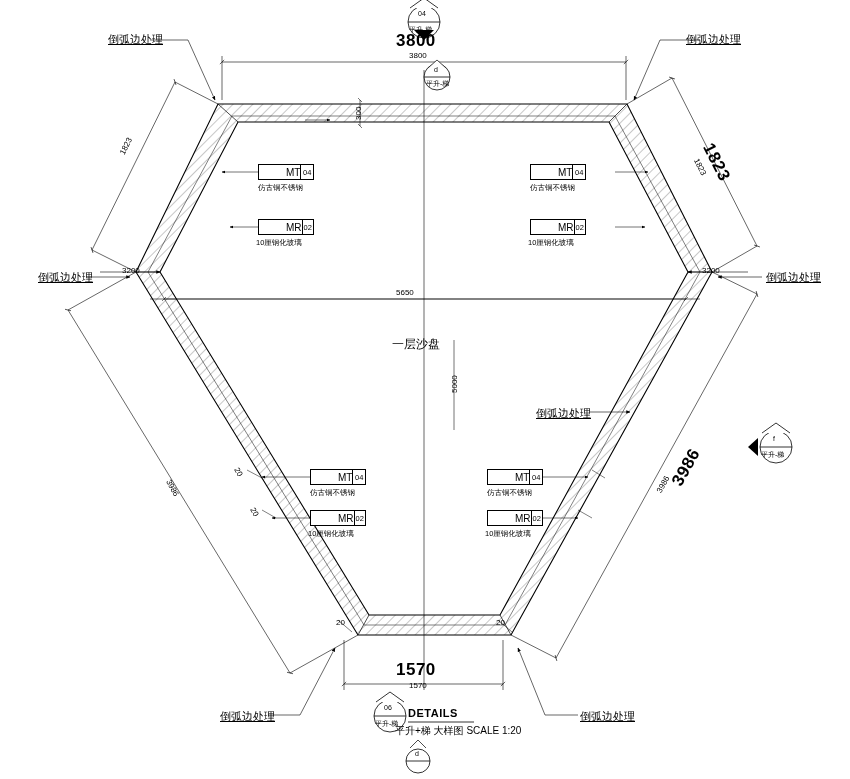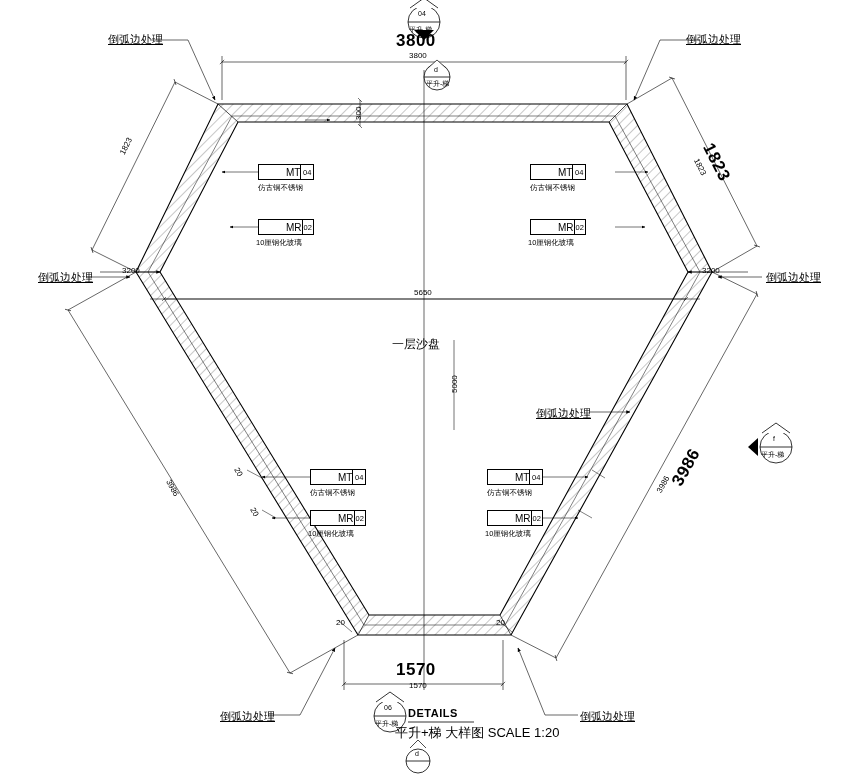--- a/index.html
+++ b/index.html
@@ -43,21 +43,21 @@
   }
   .center-note {
     font-size: 12px;
   }
   .detail-title {
     font-size: 11px;
     font-weight: bold;
     letter-spacing: 0.5px;
   }
   .detail-sub {
-    font-size: 13px;
+    font-size: 10px;
   }
   .bubble-top { font-size: 7px; }
   .matbox {
     position: absolute;
     border: 0.8px solid #000;
     box-sizing: border-box;
     background: #fff;
     display: flex;
   }
   .matbox .c1 {
@@ -263,21 +263,21 @@
   <div class="lbl dim-small" style="left:118px; top:152px; transform:rotate(-63deg); transform-origin:left top;">1823</div>
 
   <div class="lbl dim-big" style="left:668px; top:480px; transform:rotate(-61deg); transform-origin:left top;">3986</div>
   <div class="lbl dim-small" style="left:655px; top:490px; transform:rotate(-61deg); transform-origin:left top;">3986</div>
 
   <div class="lbl dim-small" style="left:172px; top:478px; transform:rotate(61deg); transform-origin:left top;">3986</div>
 
   <div class="lbl dim-small" style="left:122px; top:266px;">3200</div>
   <div class="lbl dim-small" style="left:702px; top:266px;">3200</div>
 
-  <div class="lbl dim-small" style="left:414px; top:288px;">5650</div>
+  <div class="lbl dim-small" style="left:396px; top:288px;">5650</div>
   <div class="lbl dim-small" style="left:450px; top:393px; transform:rotate(-90deg); transform-origin:left top;">5000</div>
 
   <div class="lbl dim-small" style="left:354px; top:120px; transform:rotate(-90deg); transform-origin:left top;">300</div>
 
   <div class="lbl dim-small" style="left:240px; top:466px; transform:rotate(60deg); transform-origin:left top;">20</div>
   <div class="lbl dim-small" style="left:256px; top:506px; transform:rotate(60deg); transform-origin:left top;">20</div>
   <div class="lbl dim-small" style="left:336px; top:618px;">20</div>
   <div class="lbl dim-small" style="left:496px; top:618px;">20</div>
 
   <div class="lbl center-note" style="left:392px; top:336px;">一层沙盘</div>

